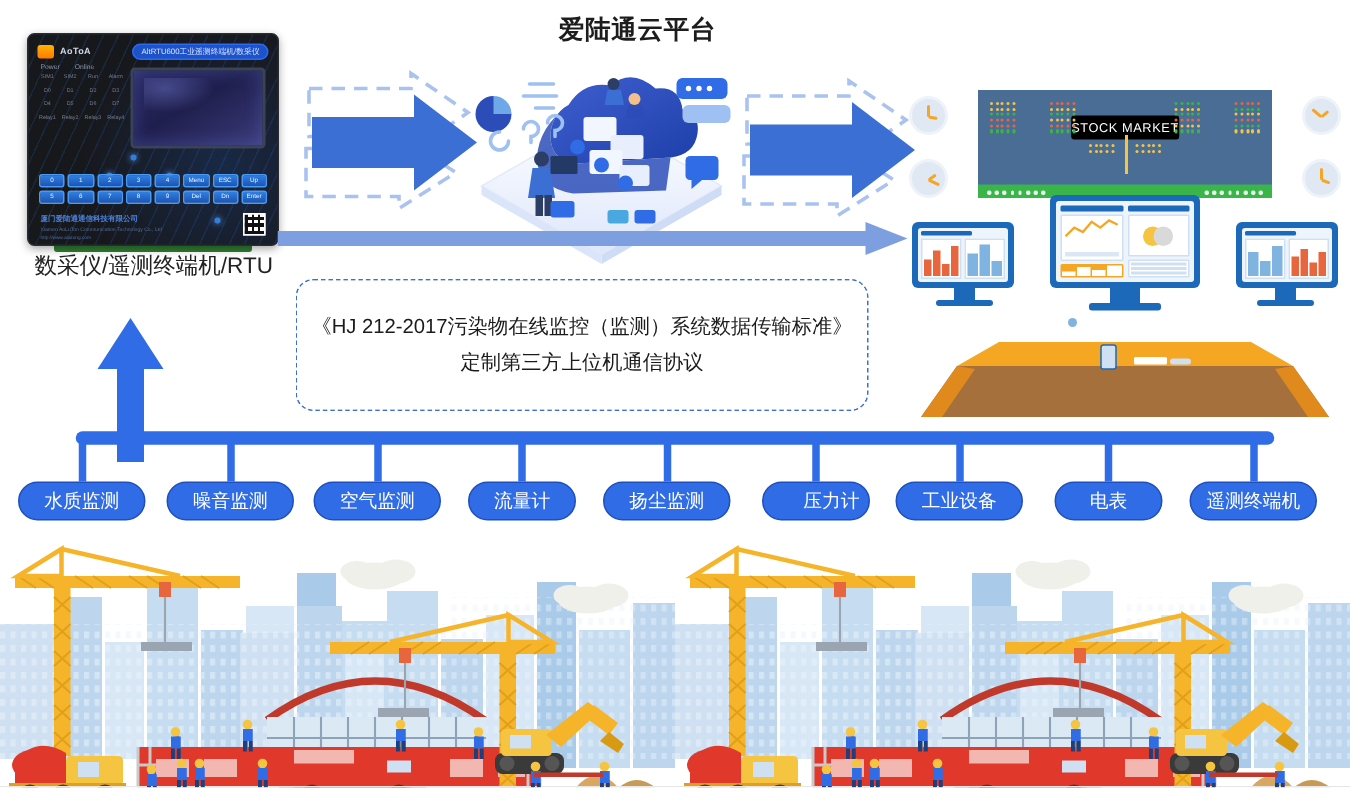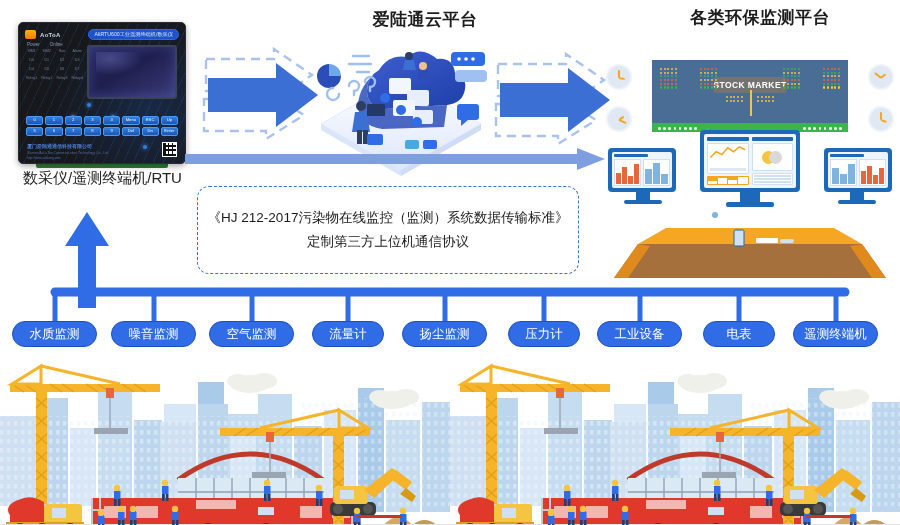--- a/index.html
+++ b/index.html
@@ -98,21 +98,21 @@
   #standards-box div { font-size:13.5px; color:#1b1b1b; white-space:nowrap; line-height:22px; }
 
   
   #platform { position:absolute; left:600px; top:52px; width:300px; height:230px; }
   #board { position:absolute; left:52px; top:8px; width:196px; height:72px; background:#4a6d96; }
   #board-green { position:absolute; left:0; bottom:0; width:100%; height:9px; background:#39b54a; }
   .green-dots{ position:absolute; bottom:2px; display:flex; gap:2.6px; }
   .green-dots i{ width:2.6px; height:2.6px; background:#eaf7ea; border-radius:50%; display:block; }
   #stock-label {
     position:absolute; left:50%; top:17px; transform:translateX(-50%);
-    background:#737373; color:#fff; font-size:8.5px; font-weight:700;
+    background:#000000; color:#fff; font-size:8.5px; font-weight:400;
     padding:3px 0; border-radius:2px; letter-spacing:.4px; white-space:nowrap;
   }
   .dotblock { position:absolute; display:grid; gap:1.6px; }
   .dotblock i { width:2.1px; height:2.1px; border-radius:50%; display:block; }
   .clock {
     position:absolute; width:26px; height:26px; border-radius:50%;
     background:#dfe8f3; border:2px solid #eef3f9;
   }
   .clock:before, .clock:after{
     content:""; position:absolute; left:50%; top:50%; background:#f5a623;
@@ -144,21 +144,20 @@
   
   #scene { position:absolute; left:0; top:358px; width:900px; height:167px; overflow:hidden; background:#fff; }
 </style>
 </head>
 <body>
 
 <div id="stage">
 
   <div class="heading" id="cloud-heading">爱陆通云平台</div>
   <div class="heading" id="platform-heading">
-    <div>各类环保监测平台</div>
   </div>
 
   <div id="device-wrap">
     <div id="device-feet"></div>
     <div id="device-body">
 
       <div id="device-topbar">
         <span id="brand-logo"></span>
         <span id="brand-text">AoToA</span>
         <span id="model-banner">AltRTU600工业遥测终端机/数采仪</span>
@@ -643,21 +642,21 @@
     </div>
   <div class="tag" style="left: 209px; width: 85px;">
       <span>空气监测</span>
     </div>
   <div class="tag" style="left: 312px; width: 72px;">
       <span>流量计</span>
     </div>
   <div class="tag" style="left: 402px; width: 85px;">
       <span>扬尘监测</span>
     </div>
-  <div class="tag" style="left: 508px; width: 72px;">
+  <div class="tag" style="left: 508px; width: 72px; justify-content: flex-end;">
       <span>压力计</span>
     </div>
   <div class="tag" style="left: 597px; width: 85px;">
       <span>工业设备</span>
     </div>
   <div class="tag" style="left: 703px; width: 72px;">
       <span>电表</span>
     </div>
   <div class="tag" style="left: 793px; width: 85px;">
       <span>遥测终端机</span>

